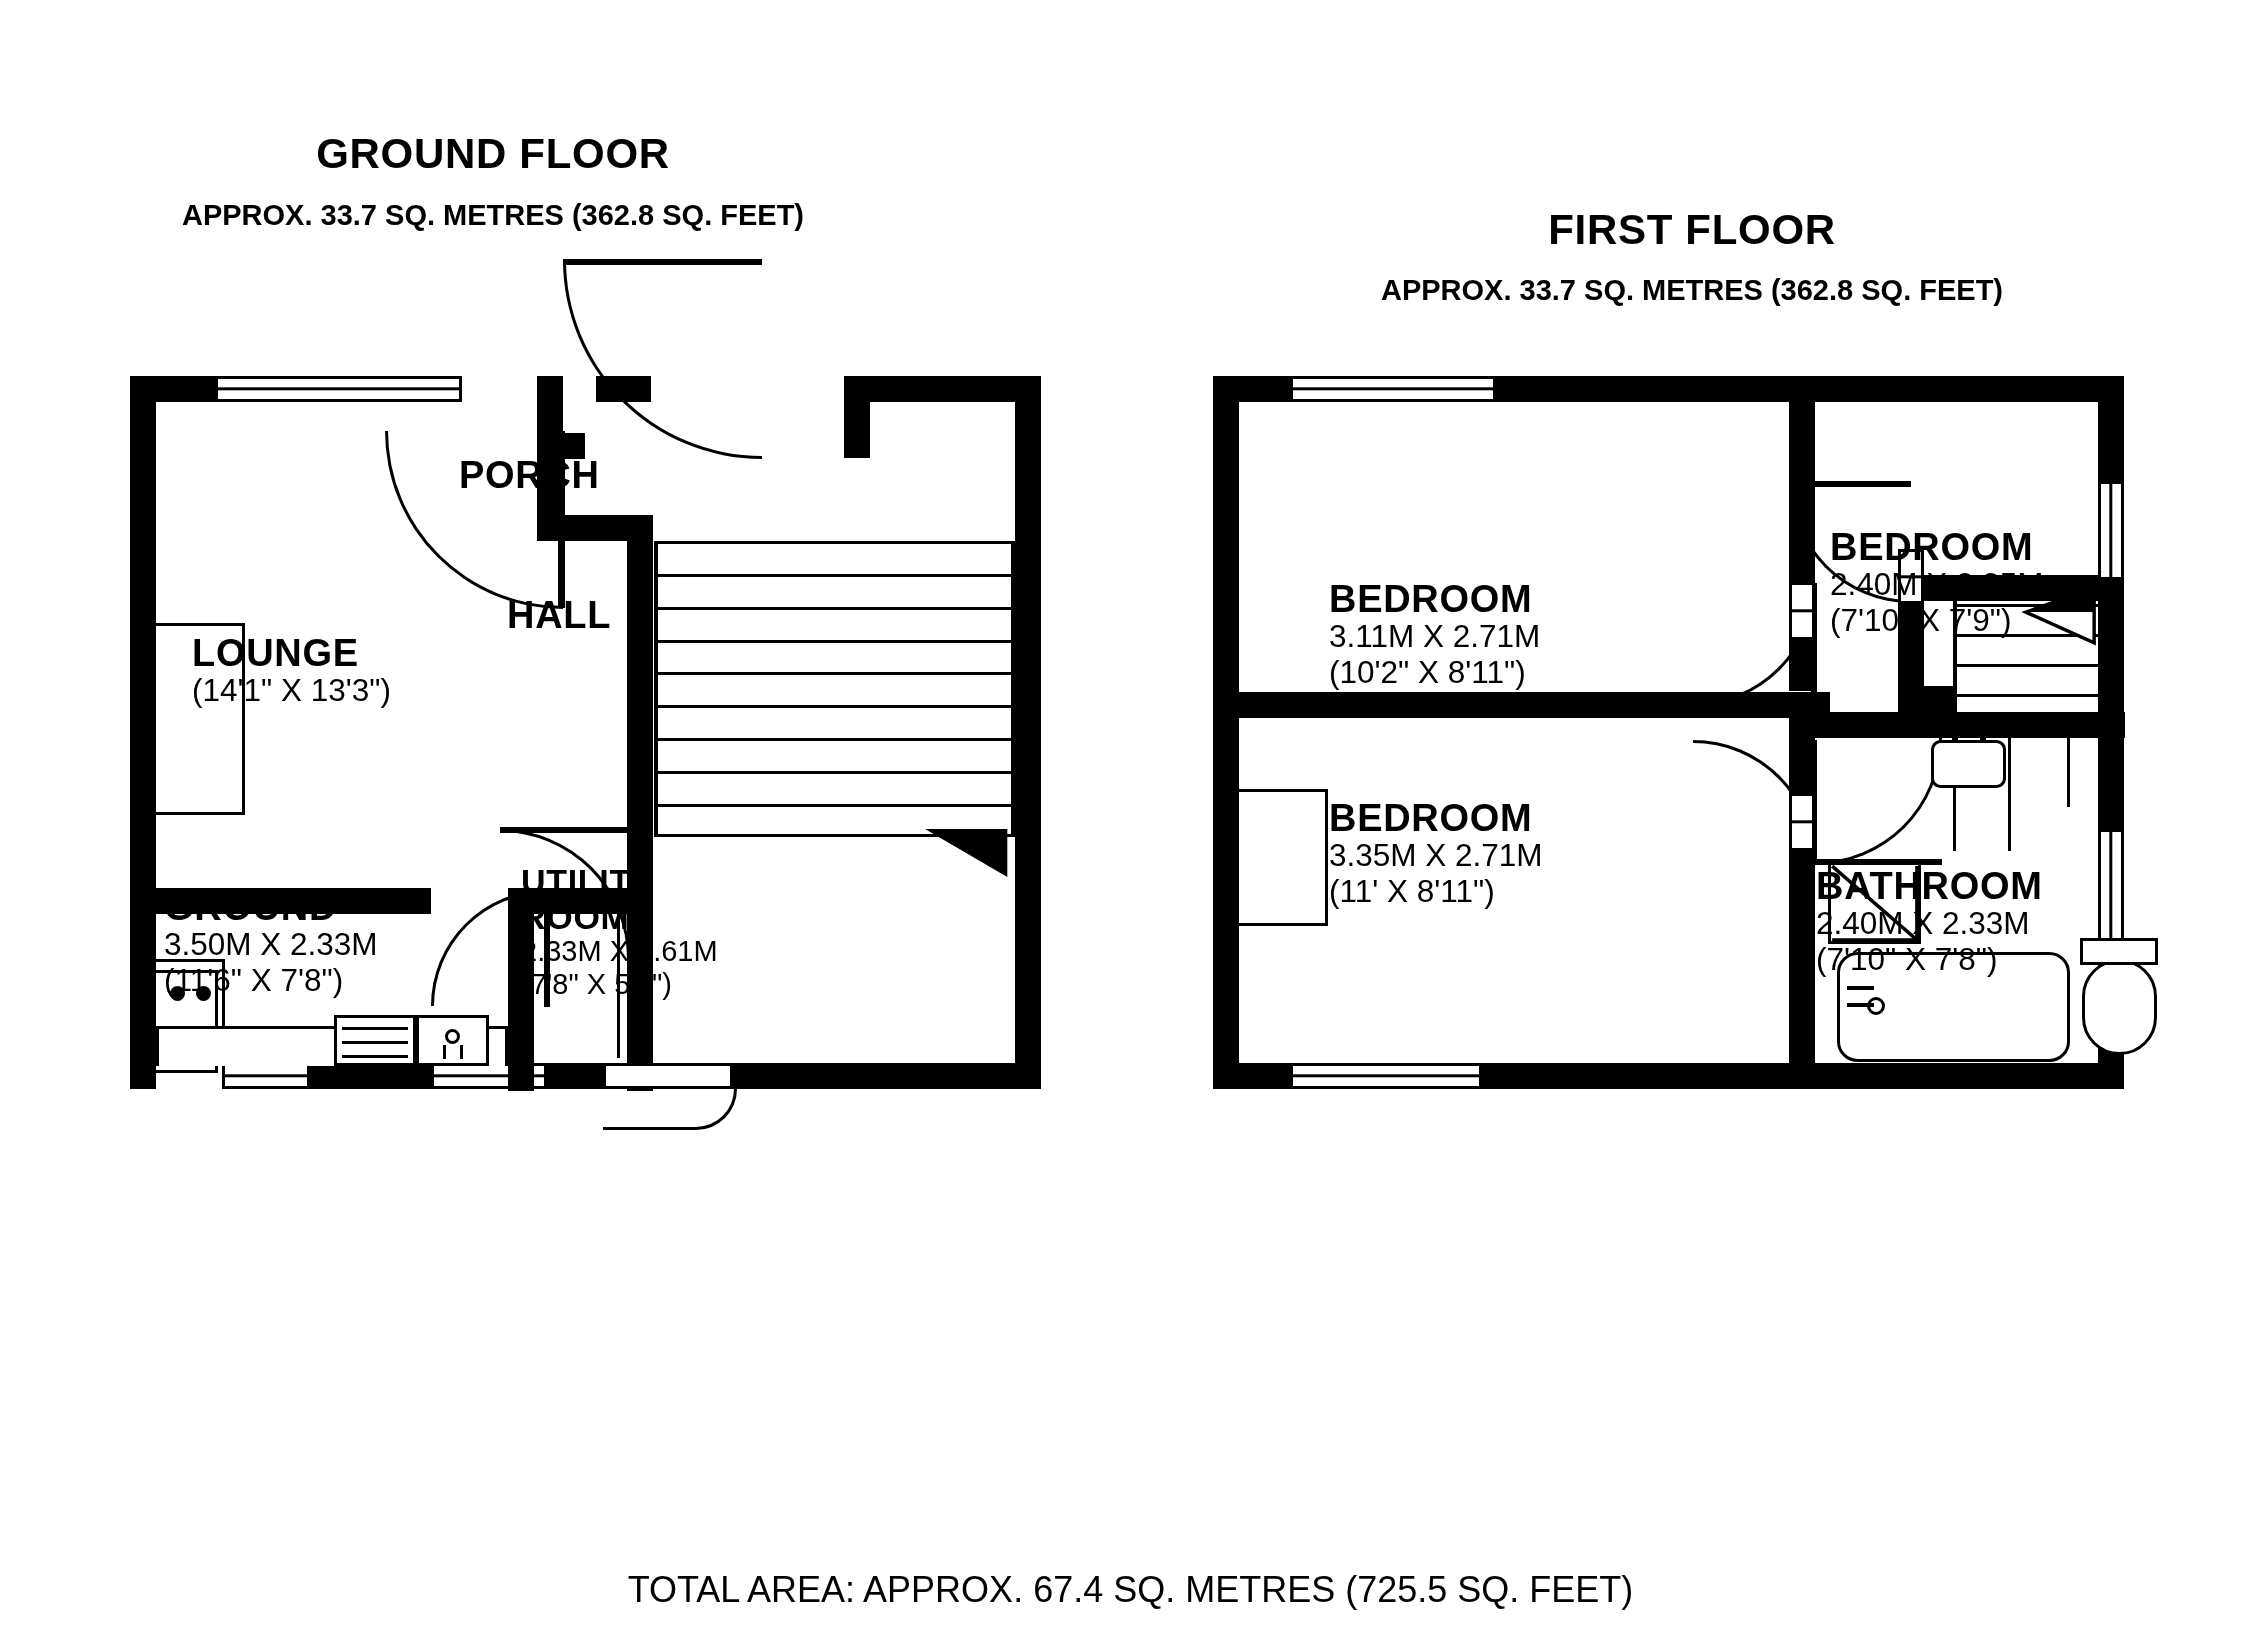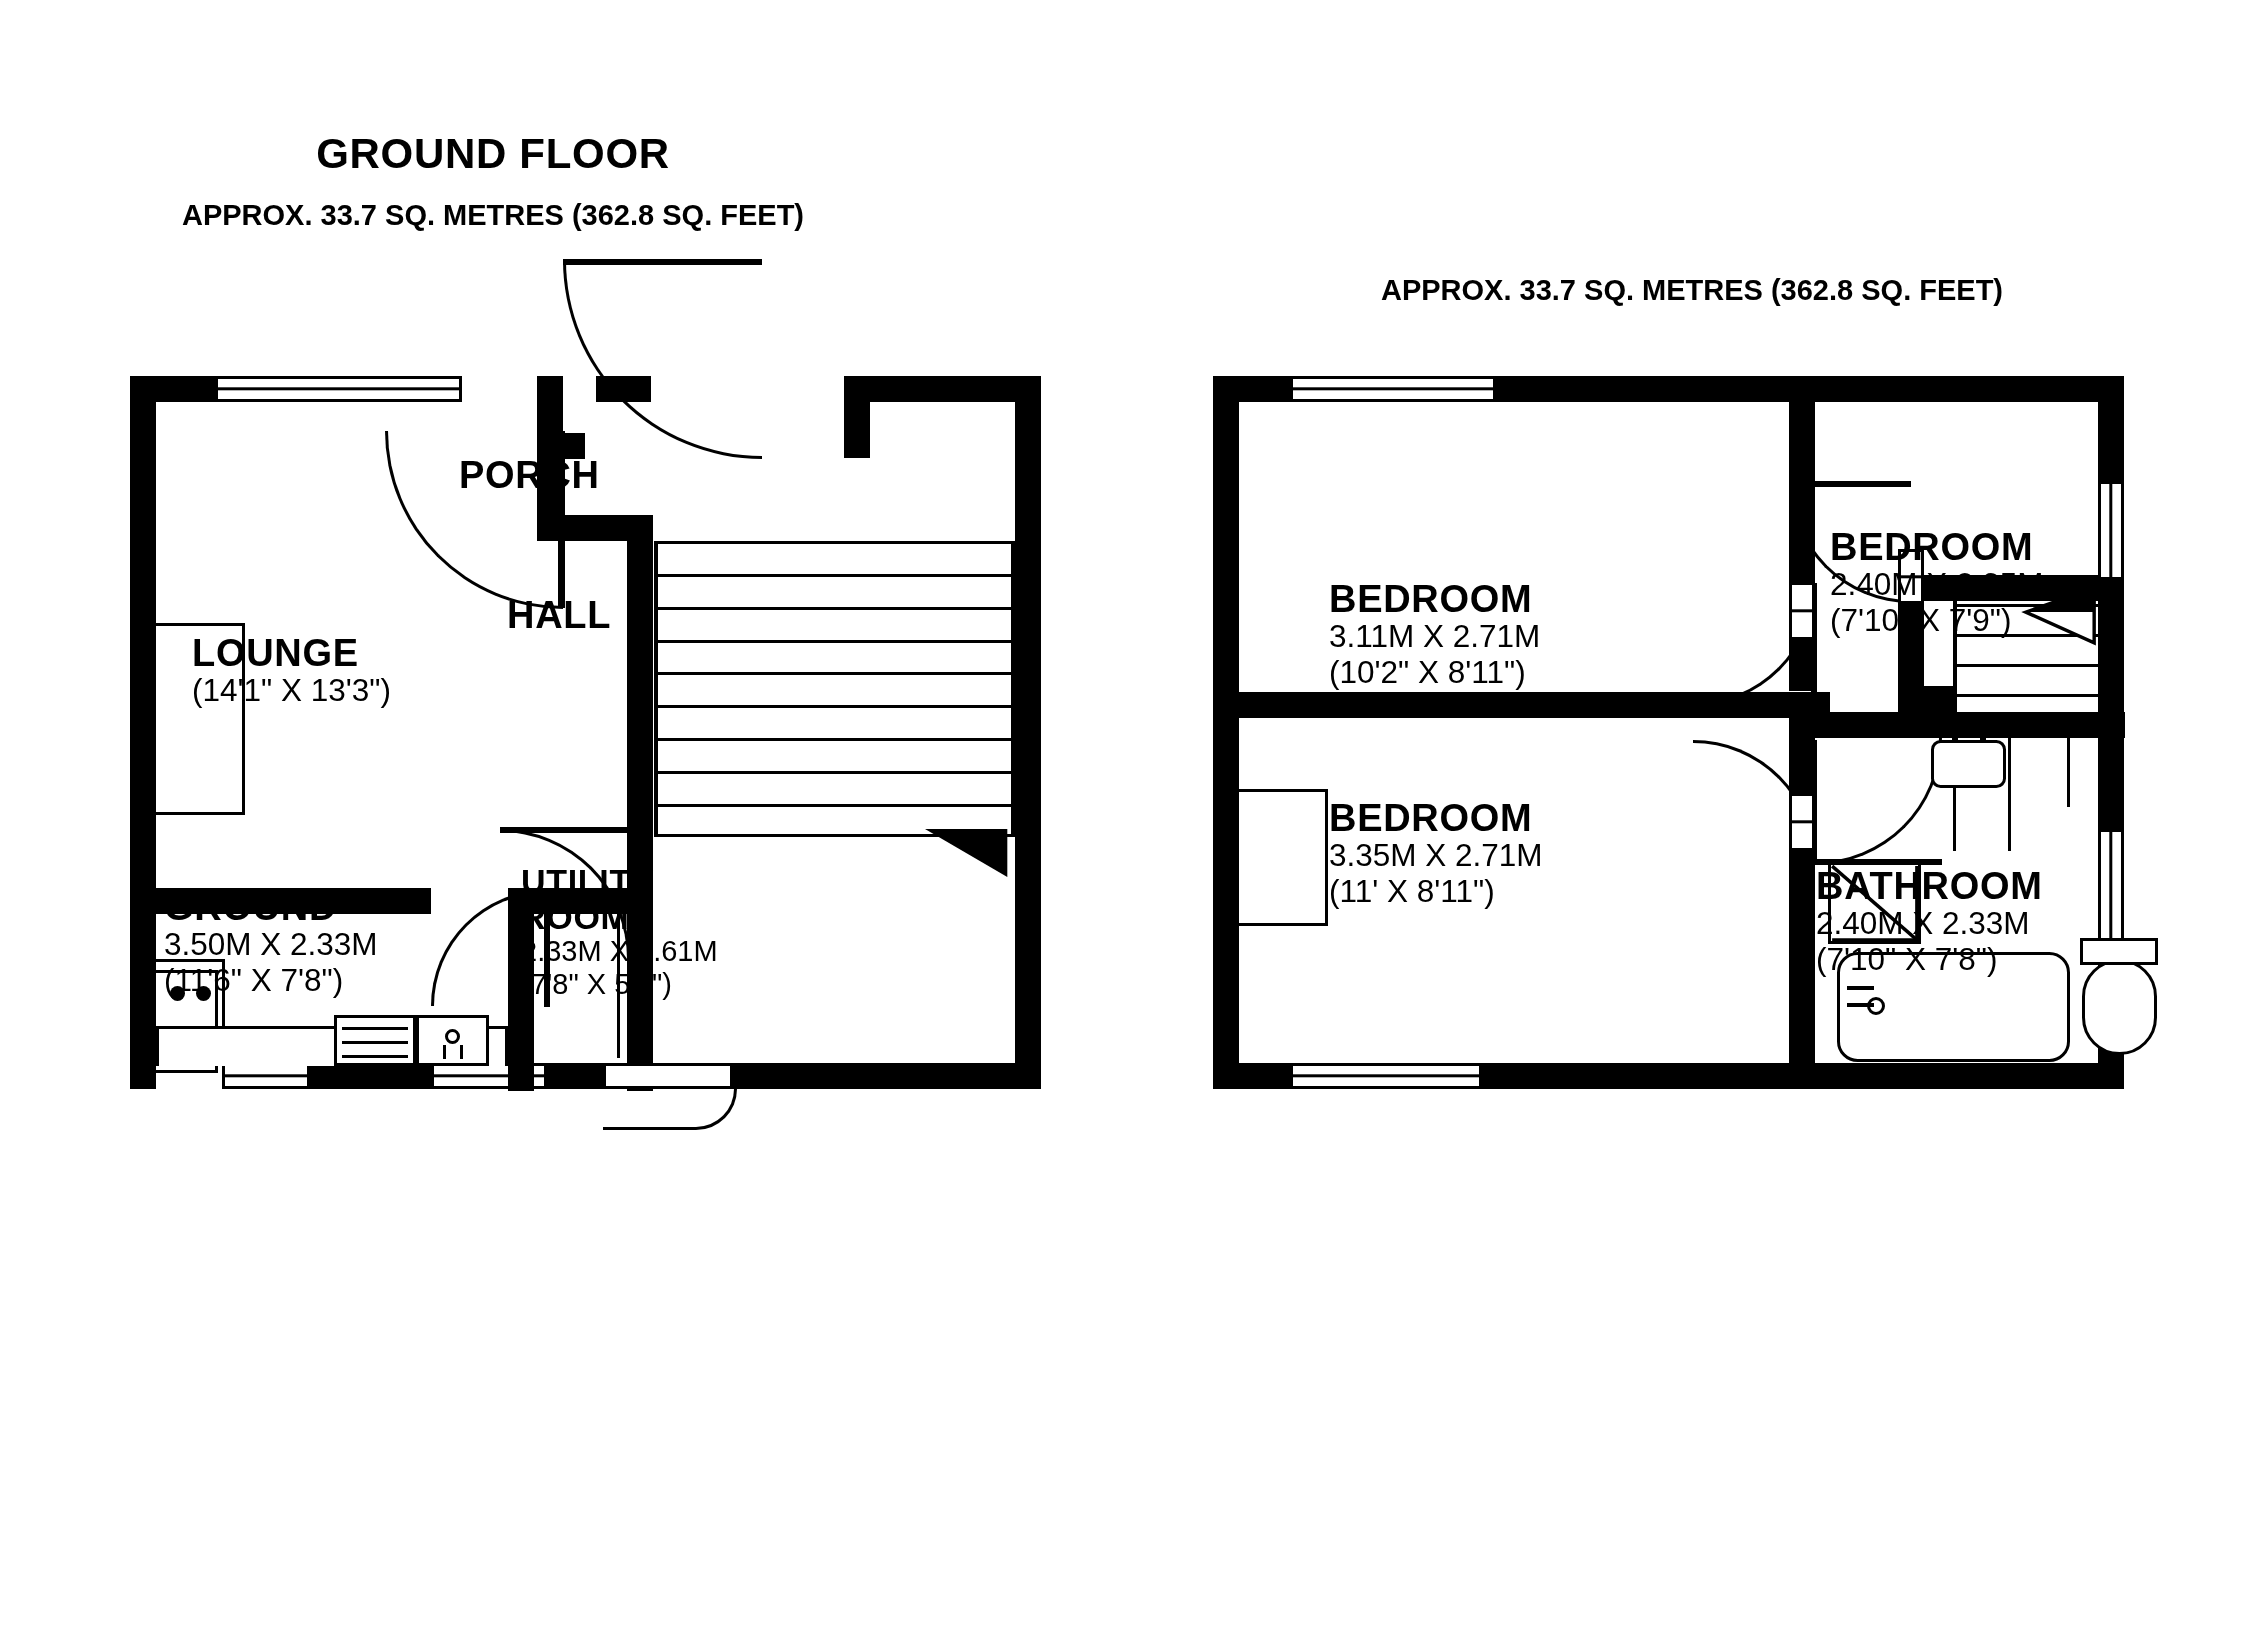--- a/index.html
+++ b/index.html
@@ -153,22 +153,24 @@
   }
 </style>
 </head>
 <body>
 
 <div class="stage">
 
   <div class="floor-title" style="left:82px; top:130px; width:822px;">GROUND FLOOR</div>
   <div class="floor-sub" style="left:82px; top:199px; width:822px;">APPROX. 33.7 SQ. METRES (362.8 SQ. FEET)</div>
 
+  <div class="floor-title" style="left:1281px; top:206px; width:822px;">FIRST FLOOR</div>
   <div class="floor-sub" style="left:1281px; top:274px; width:822px;">APPROX. 33.7 SQ. METRES (362.8 SQ. FEET)</div>
 
+  <div class="total-area">TOTAL AREA: APPROX. 67.4 SQ. METRES (725.5 SQ. FEET)</div>
 
   <div class="plan" style="left:130px; top:301px; width:959px; height:1240px;">
 
     <div class="wall" style="left:0px; top:75px; width:171px; height:26px;"></div>
     <div class="wall" style="left:466px; top:75px; width:55px; height:26px;"></div>
     <div class="wall" style="left:740px; top:75px; width:171px; height:26px;"></div>
     <div class="wall" style="left:0px; top:75px; width:26px; height:713px;"></div>
     <div class="wall" style="left:885px; top:75px; width:26px; height:713px;"></div>
     <div class="wall" style="left:0px; top:762px; width:82px; height:26px;"></div>
     <div class="wall" style="left:170px; top:762px; width:137px; height:26px;"></div>

